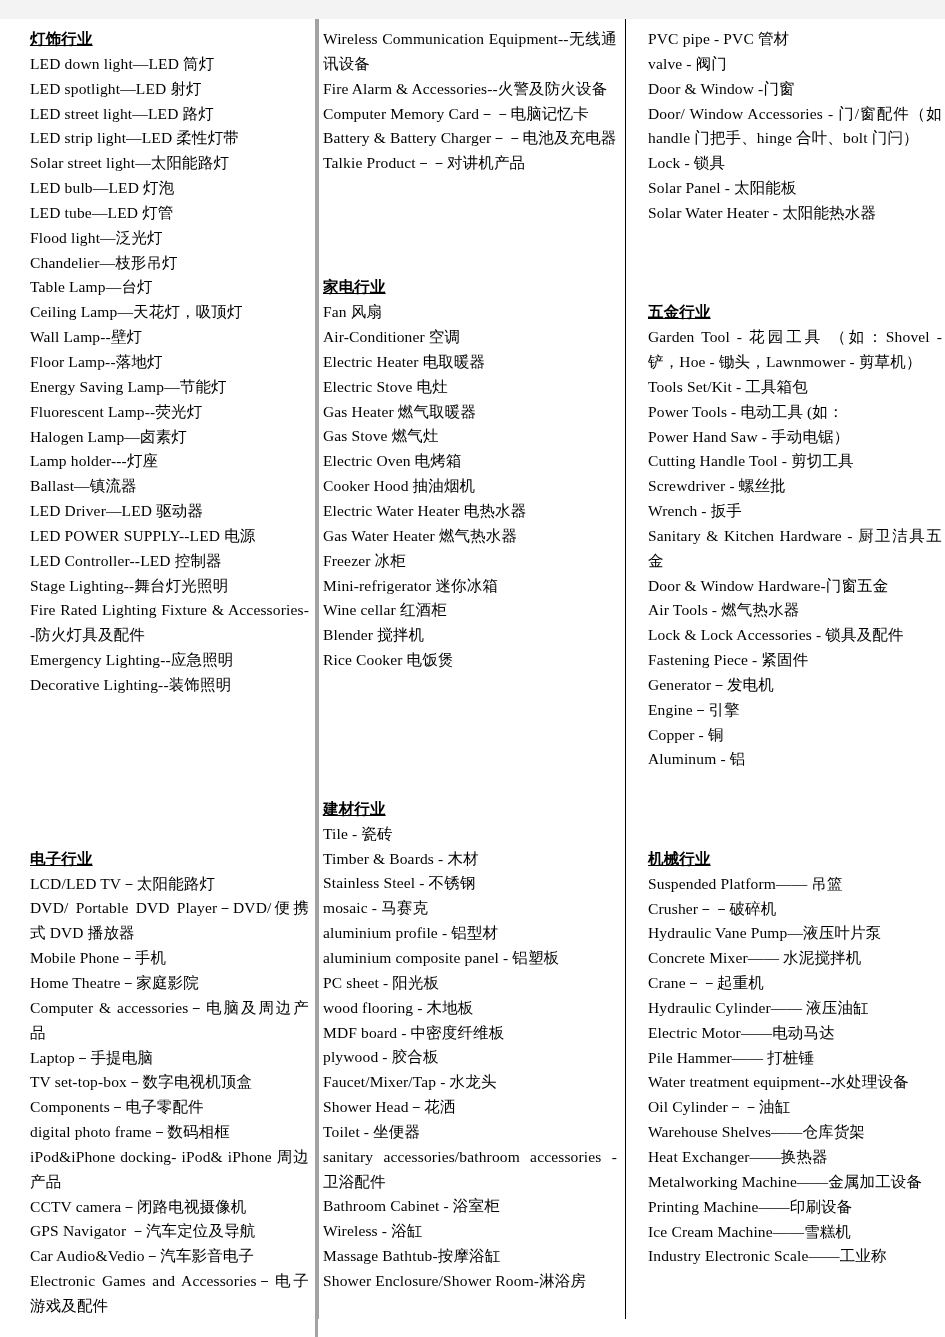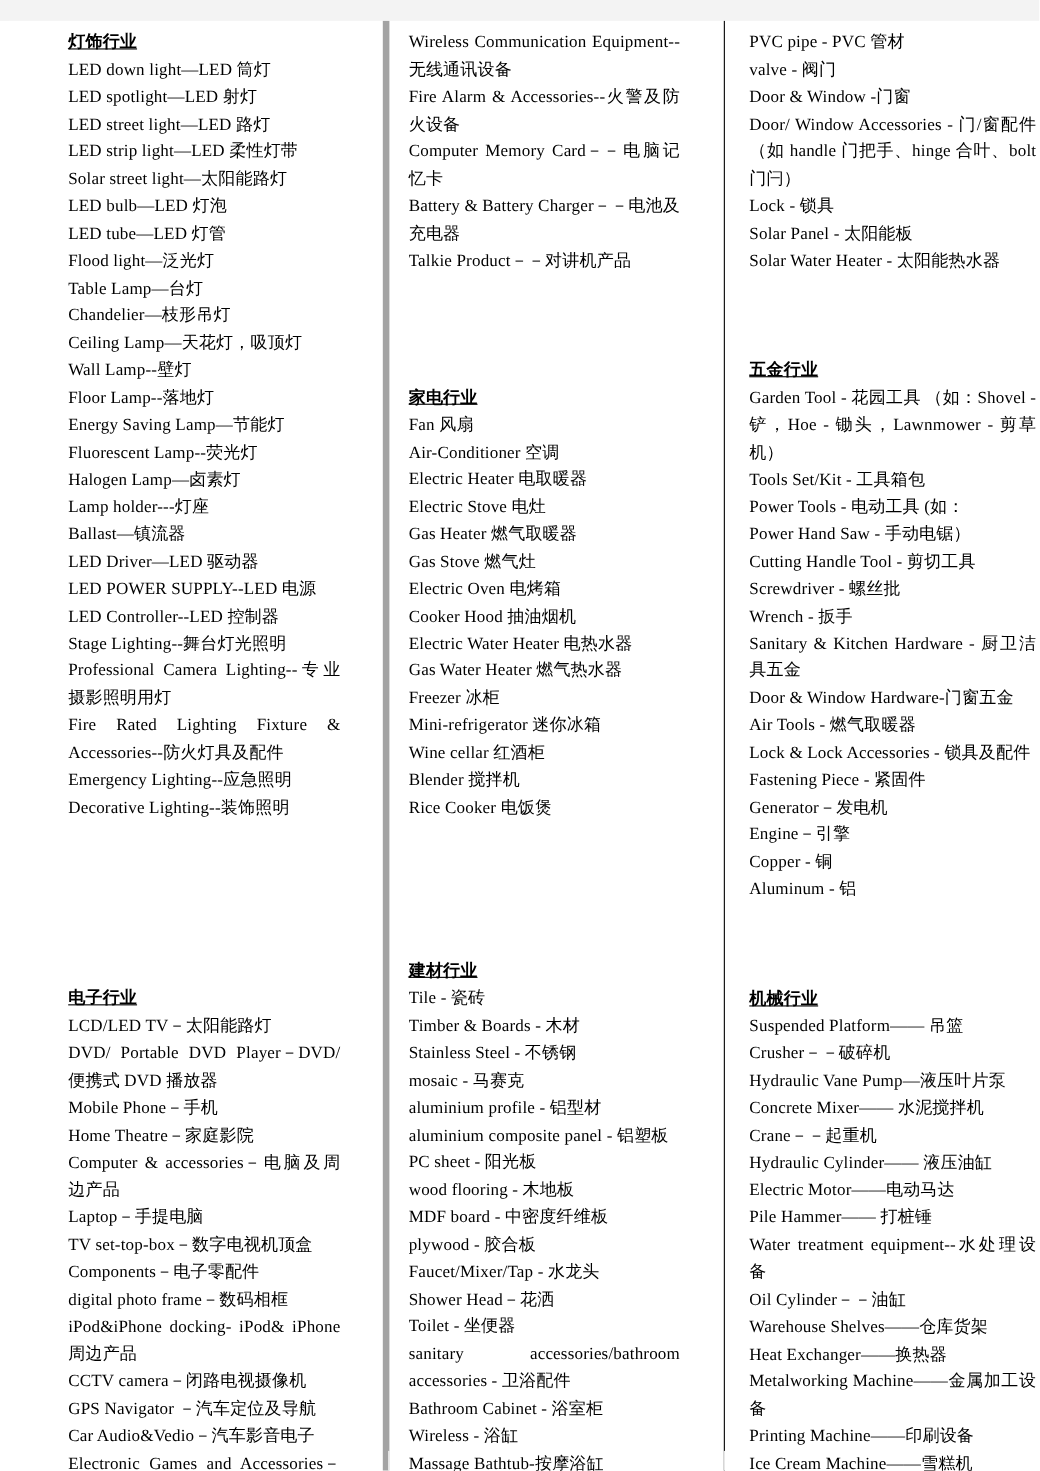--- a/index.html
+++ b/index.html
@@ -43,24 +43,23 @@
     top: 0;
     left: 0;
     width: 945px;
     height: 1318px;
     display: flex;
     flex-direction: row;
   }
   .col {
     position: relative;
     box-sizing: border-box;
-    margin-left: 32px;
   }
   .col-1 { width: 315px; padding-left: 30px; padding-right: 6px; }
-  .col-2 { width: 310px; padding-left: 18px; padding-right: 8px; border-left: 6px solid #a3a3a3; }
+  .col-2 { width: 310px; padding-left: 4px; padding-right: 8px; border-left: 4px solid #a3a3a3; }
   .col-3 { width: 320px; padding-left: 22px; padding-right: 3px; border-left: 1px solid #000; }
 
   
   .col-2::before, .col-3::before {
     content: "";
     position: absolute;
     left: -1px;
     top: 1300px;
     width: 1px;
     height: 18px;
@@ -103,35 +102,34 @@
       <div class="pad-top-1"></div>
       <div class="heading">灯饰行业</div>
       <div class="entry">LED down light—LED 筒灯</div>
       <div class="entry">LED spotlight—LED 射灯</div>
       <div class="entry">LED street light—LED 路灯</div>
       <div class="entry">LED strip light—LED 柔性灯带</div>
       <div class="entry">Solar street light—太阳能路灯</div>
       <div class="entry">LED bulb—LED 灯泡</div>
       <div class="entry">LED tube—LED 灯管</div>
       <div class="entry">Flood light—泛光灯</div>
+      <div class="entry">Chandelier—枝形吊灯</div>
       <div class="entry">Table Lamp—台灯</div>
-      <div class="entry">Chandelier—枝形吊灯</div>
       <div class="entry">Ceiling Lamp—天花灯，吸顶灯</div>
       <div class="entry">Wall Lamp--壁灯</div>
       <div class="entry">Floor Lamp--落地灯</div>
       <div class="entry">Energy Saving Lamp—节能灯</div>
       <div class="entry">Fluorescent Lamp--荧光灯</div>
       <div class="entry">Halogen Lamp—卤素灯</div>
       <div class="entry">Lamp holder---灯座</div>
       <div class="entry">Ballast—镇流器</div>
       <div class="entry">LED Driver—LED 驱动器</div>
       <div class="entry">LED POWER SUPPLY--LED 电源</div>
       <div class="entry">LED Controller--LED 控制器</div>
       <div class="entry">Stage Lighting--舞台灯光照明</div>
-      <div class="entry">Professional Camera Lighting--专业摄影照明用灯</div>
       <div class="entry">Fire Rated Lighting Fixture &amp; Accessories--防火灯具及配件</div>
       <div class="entry">Emergency Lighting--应急照明</div>
       <div class="entry">Decorative Lighting--装饰照明</div>
 
       <div class="spacer-3l"></div>
 
       <div class="heading">电子行业</div>
       <div class="entry">LCD/LED TV－太阳能路灯</div>
       <div class="entry">DVD/ Portable DVD Player－DVD/便携式 DVD 播放器</div>
       <div class="entry">Mobile Phone－手机</div>
@@ -217,21 +215,21 @@
       <div class="heading">五金行业</div>
       <div class="entry">Garden Tool - 花园工具 （如：Shovel - 铲，Hoe - 锄头，Lawnmower - 剪草机）</div>
       <div class="entry">Tools Set/Kit - 工具箱包</div>
       <div class="entry">Power Tools - 电动工具 (如：</div>
       <div class="entry">Power Hand Saw - 手动电锯）</div>
       <div class="entry">Cutting Handle Tool - 剪切工具</div>
       <div class="entry">Screwdriver - 螺丝批</div>
       <div class="entry">Wrench - 扳手</div>
       <div class="entry">Sanitary &amp; Kitchen Hardware - 厨卫洁具五金</div>
       <div class="entry">Door &amp; Window Hardware-门窗五金</div>
-      <div class="entry">Air Tools - 燃气取暖器</div>
+      <div class="entry">Air Tools - 燃气热水器</div>
       <div class="entry">Lock &amp; Lock Accessories - 锁具及配件</div>
       <div class="entry">Fastening Piece - 紧固件</div>
       <div class="entry">Generator－发电机</div>
       <div class="entry">Engine－引擎</div>
       <div class="entry">Copper - 铜</div>
       <div class="entry">Aluminum - 铝</div>
 
       <div class="spacer-md"></div>
       <div class="spacer-sm"></div>
 

